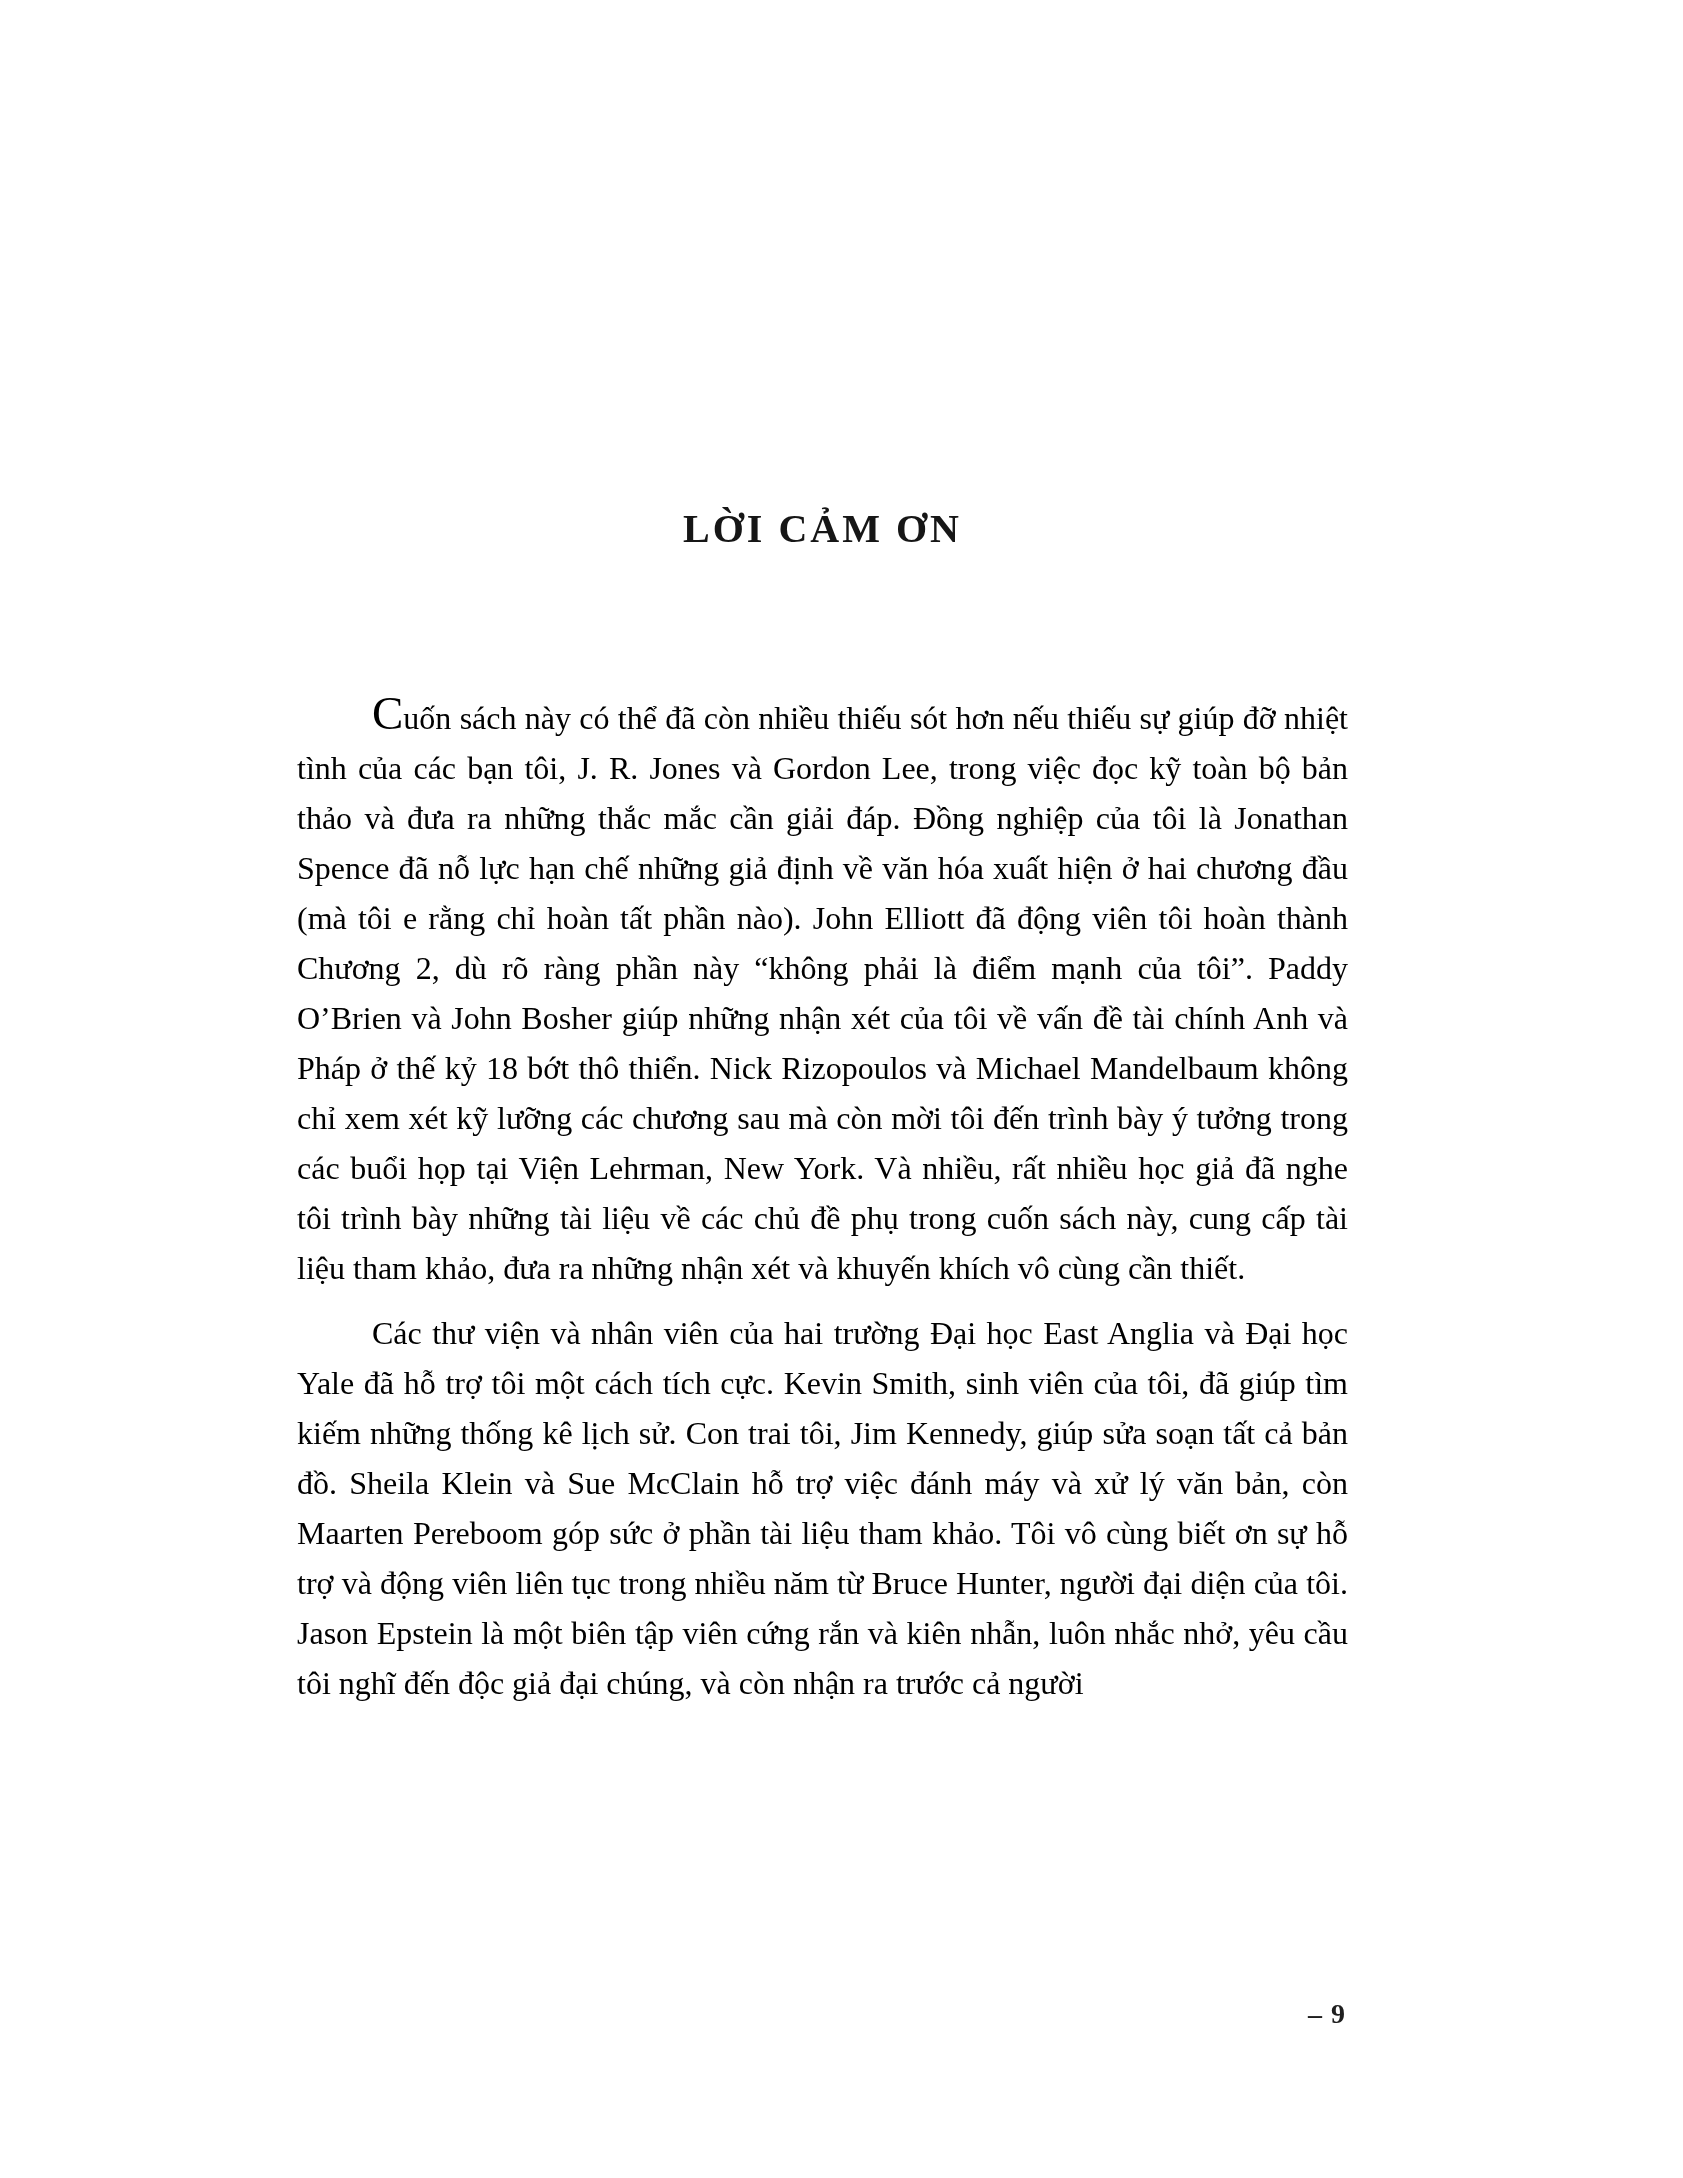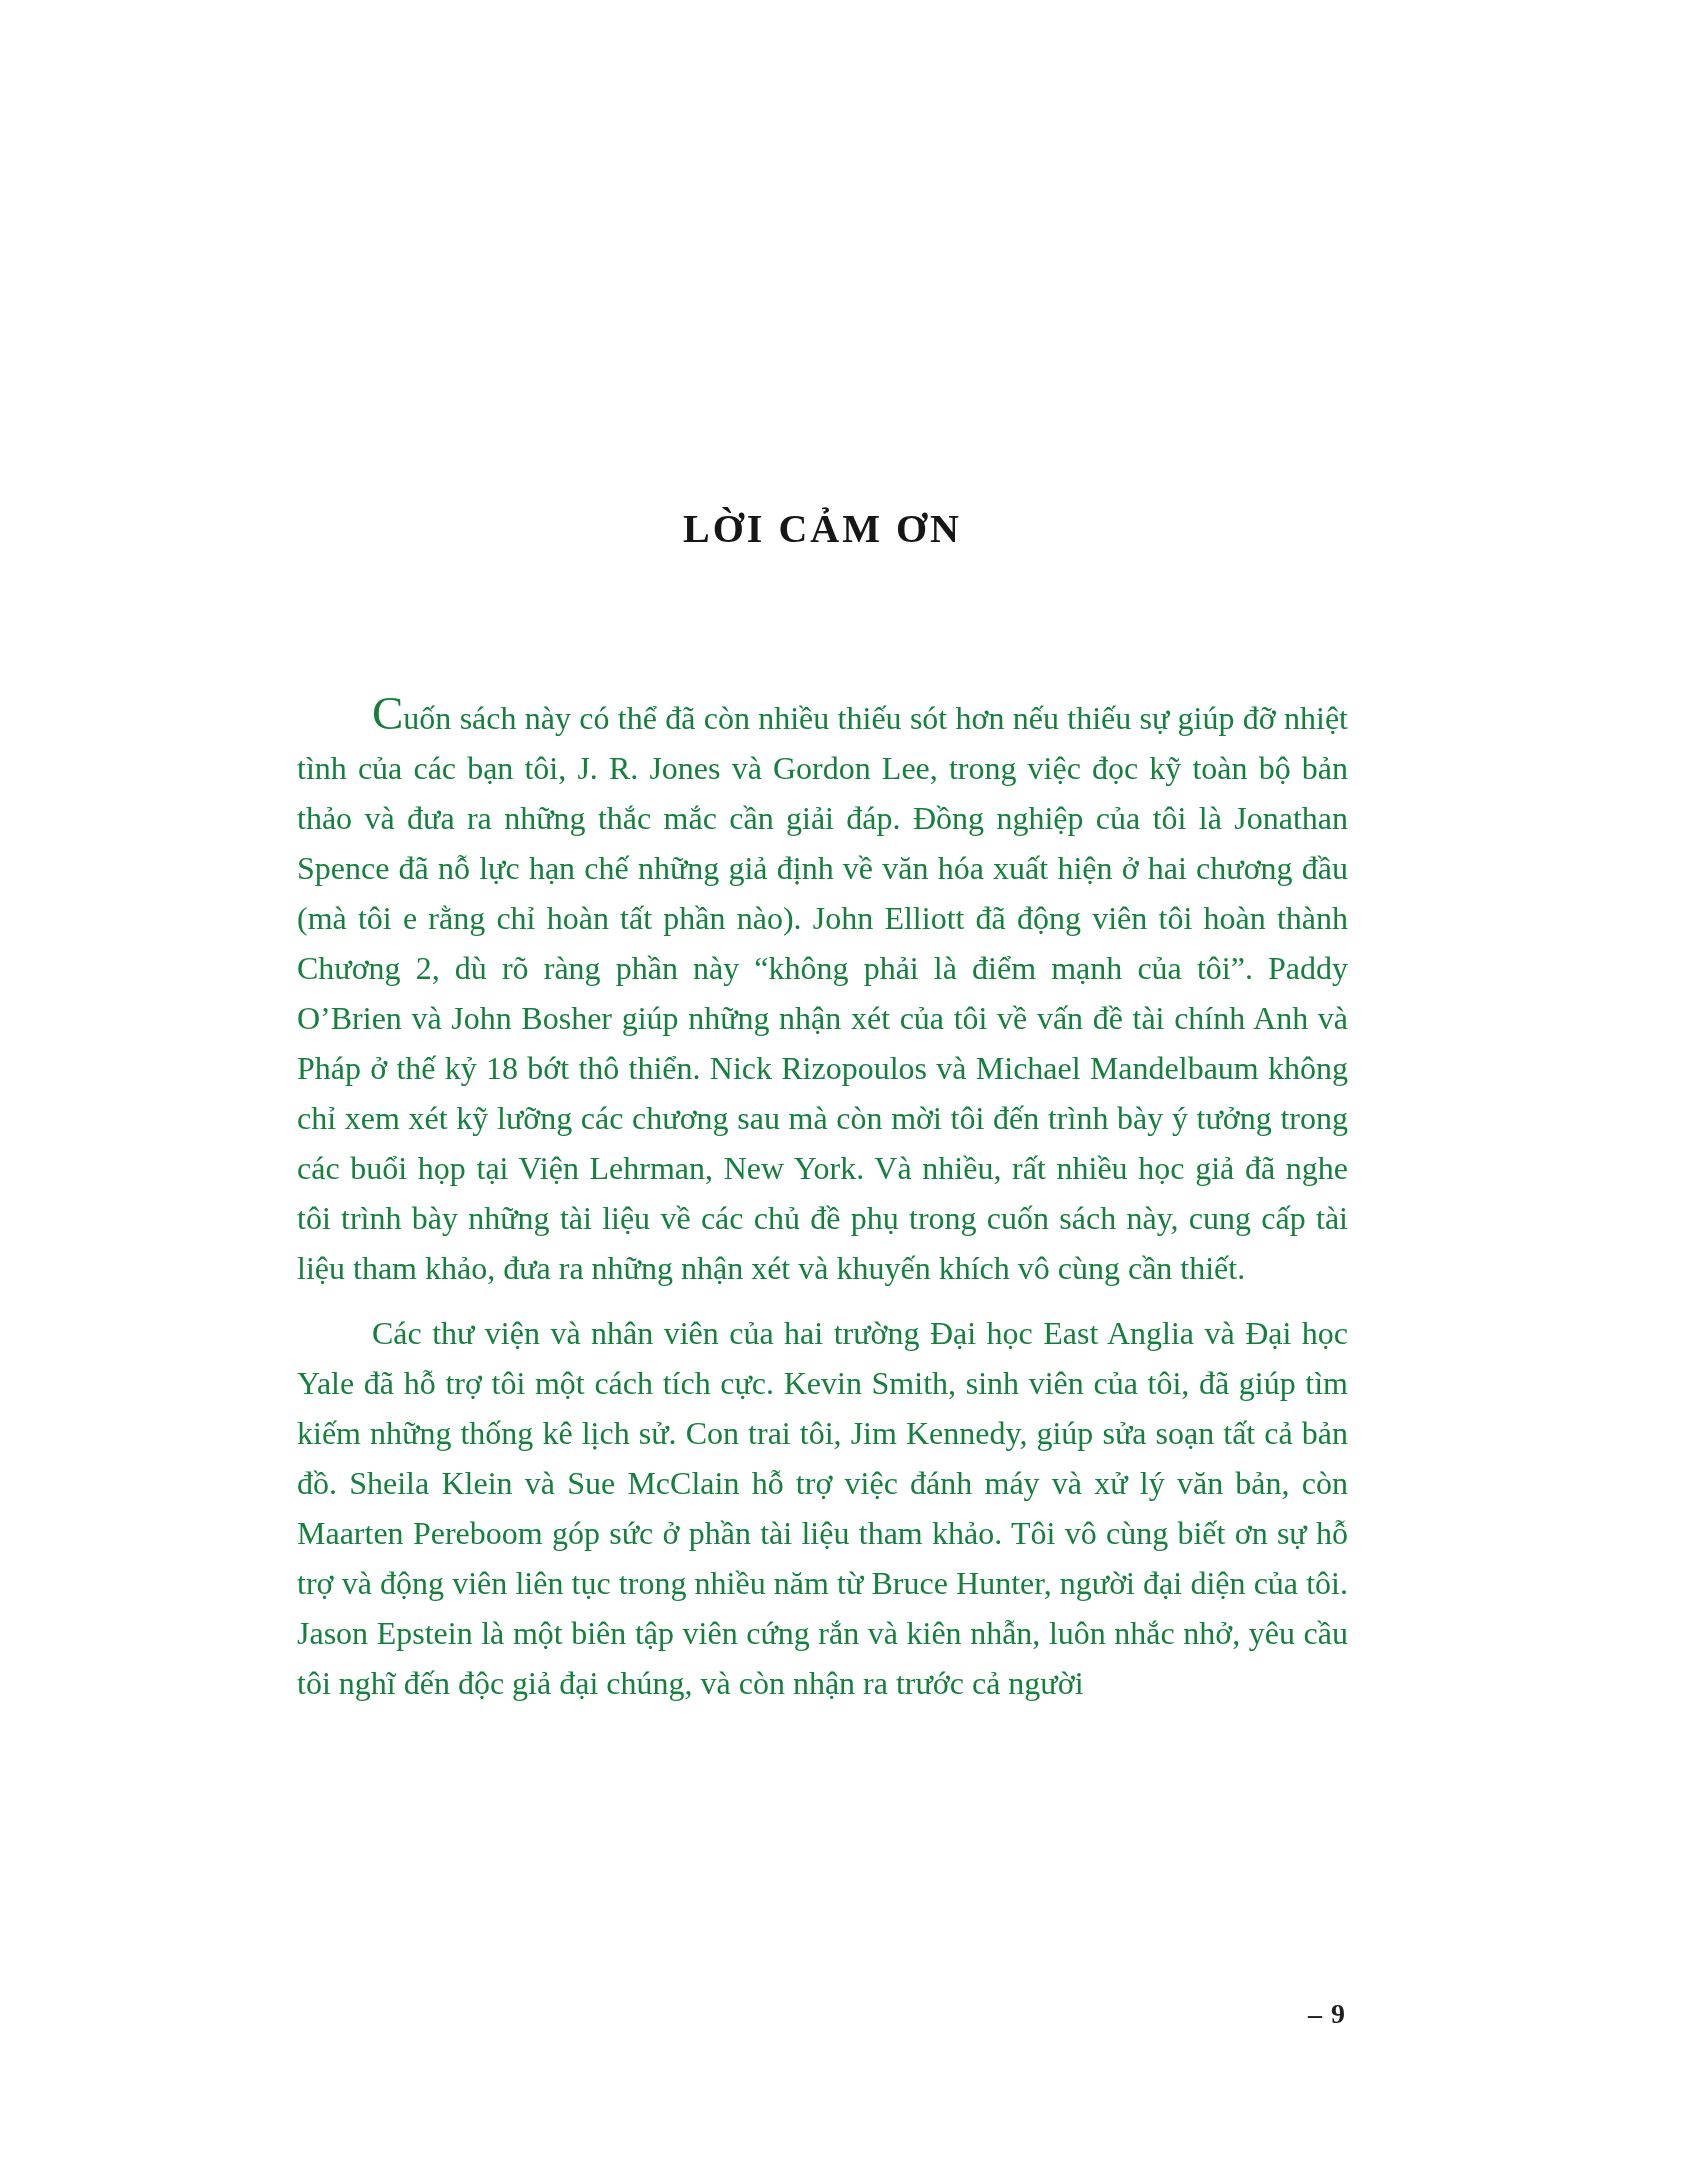--- a/index.html
+++ b/index.html
@@ -31,21 +31,21 @@
     font-weight: bold;
     letter-spacing: 3px;
     color: #161616;
     font-family: "Liberation Serif", "DejaVu Serif", serif;
   }
   .body-text {
     margin-top: 141px;
     font-size: 32px;
     line-height: 50px;
     text-align: justify;
-    color: #15803d;
+    color: #000000;
   }
   .para {
     margin: 0;
     text-indent: 75px;
   }
   .para + .para {
     margin-top: 15px;
   }
   .lead-cap {
     font-size: 47px;

